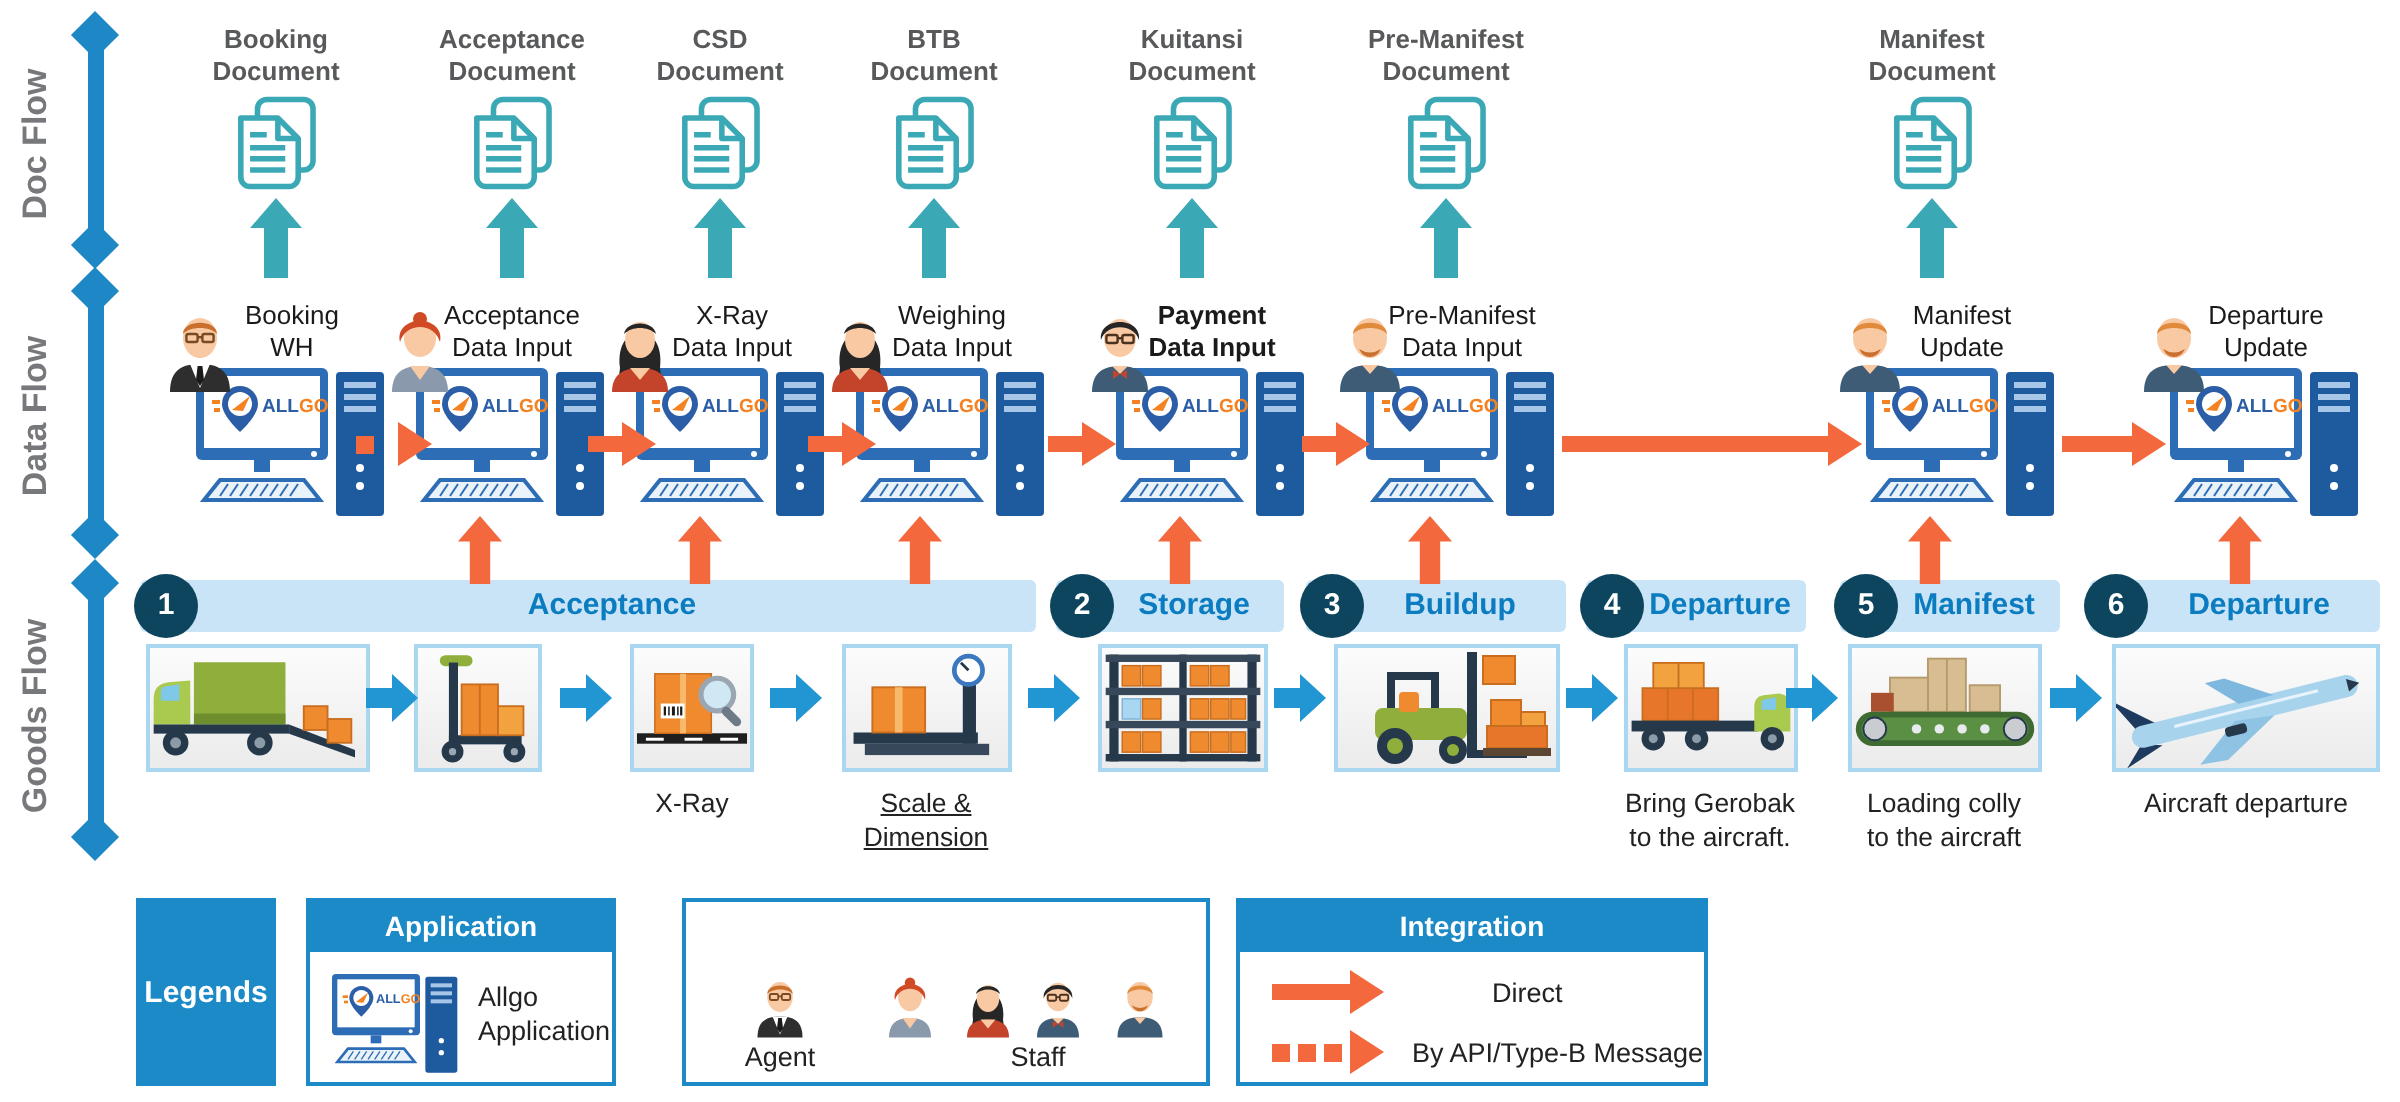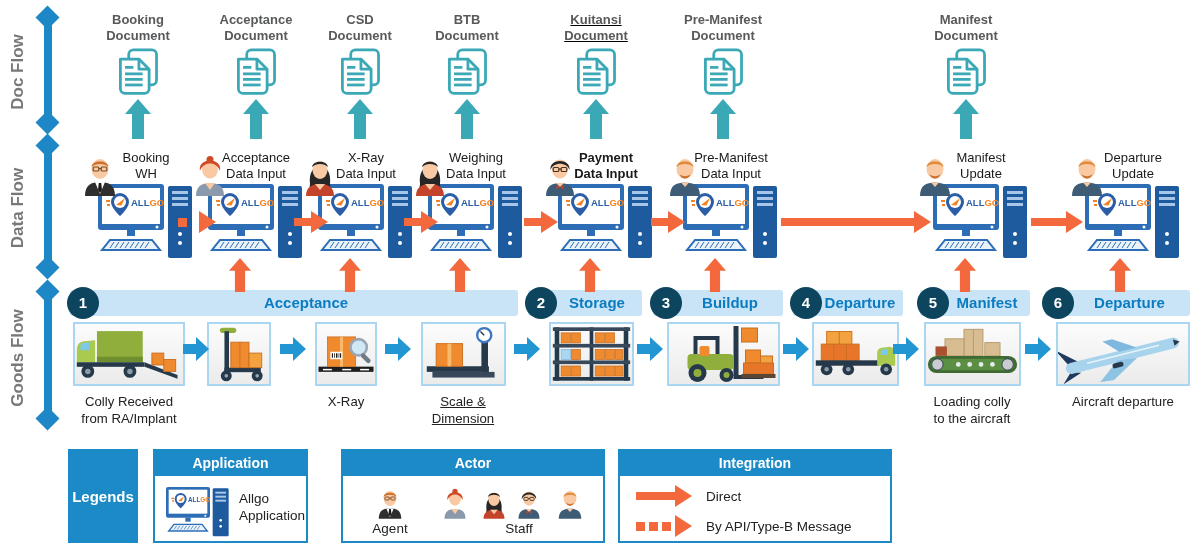--- a/index.html
+++ b/index.html
@@ -366,21 +366,21 @@
   <div class="doc-col" style="left:412px;">
     <div class="doc-title">BTB
 Document</div>
     <svg class="doc-ic">
         <use href="#doc-icon"></use>
       </svg>
     <svg class="up-ar up-teal">
         <use href="#arr-up"></use>
       </svg>
   </div>
-  <div class="doc-col" style="left:541px;text-decoration:underline;">
+  <div class="doc-col" style="left:541px;">
     <div class="doc-title">Kuitansi
 Document</div>
     <svg class="doc-ic">
         <use href="#doc-icon"></use>
       </svg>
     <svg class="up-ar up-teal">
         <use href="#arr-up"></use>
       </svg>
   </div>
   <div class="doc-col" style="left:668px;">
@@ -625,70 +625,69 @@
   <svg class="blue-ar" style="left:783px;">
       <use href="#arr-right-blue"></use>
     </svg>
   <svg class="blue-ar" style="left:893px;">
       <use href="#arr-right-blue"></use>
     </svg>
   <svg class="blue-ar" style="left:1025px;">
       <use href="#arr-right-blue"></use>
     </svg>
 
-  <div class="caption" style="left:54px;">Colly Received
-from RA/Implant</div>
   <div class="caption" style="left:271px;">X-Ray</div>
   <div class="caption" style="left:388px;text-decoration:underline;">Scale &amp;
 Dimension</div>
+  <div class="caption" style="left:780px;">Bring Gerobak
+to the aircraft.</div>
   <div class="caption" style="left:897px;">Loading colly
 to the aircraft</div>
   <div class="caption" style="left:1048px;">Aircraft departure</div>
 
   <div class="lg-title-box">
     <span>Legends</span>
   </div>
 
   <div class="lg-box" style="left:153px; width:155px;">
     <div class="lg-head">Application</div>
     <svg style="position:absolute; left:10px; top:36px; width:66px; height:52px;">
         <use href="#computer"></use>
       </svg>
     <div class="lg-app-label">Allgo
 Application</div>
   </div>
 
   <div class="lg-box" style="left:341px; width:264px;">
-    <div class="lg-head">Actor</div>
     <svg class="lg-avatar" style="left:32px;">
         <use href="#av-agent"></use>
       </svg>
     <svg class="lg-avatar" style="left:97px;">
         <use href="#av-redhead"></use>
       </svg>
     <svg class="lg-avatar" style="left:136px;">
         <use href="#av-longhair"></use>
       </svg>
     <svg class="lg-avatar" style="left:171px;">
         <use href="#av-glasses"></use>
       </svg>
     <svg class="lg-avatar" style="left:212px;">
         <use href="#av-mustache"></use>
       </svg>
     <div class="lg-actor-label" style="left:7px;text-align:center;">Agent</div>
     <div class="lg-actor-label" style="left:136px;">Staff</div>
   </div>
 
-  <div class="lg-box" style="left:618px; width:274px;">
+  <div class="lg-box" style="left:618px; width:236px;">
     <div class="lg-head">Integration</div>
     <div class="harrow lg-arrow" style="left:16px; top:34px; width:56px;">
         <span class="shaft"></span>
         <span class="head"></span>
       </div>
-    <div class="lg-int-label" style="top:38px;">Direct</div>
+    <div class="lg-int-label" style="top:38px;margin-left:40px;">Direct</div>
     <div class="harrow lg-arrow" style="left:16px; top:64px; width:56px;">
       <i class="dot" style="left:0;"></i>
         <i class="dot" style="left:13px;"></i>
         <i class="dot" style="left:26px;"></i>
         <span class="head"></span>
     </div>
     <div class="lg-int-label" style="top:68px;">By API/Type-B Message</div>
   </div>
 
 </div>

